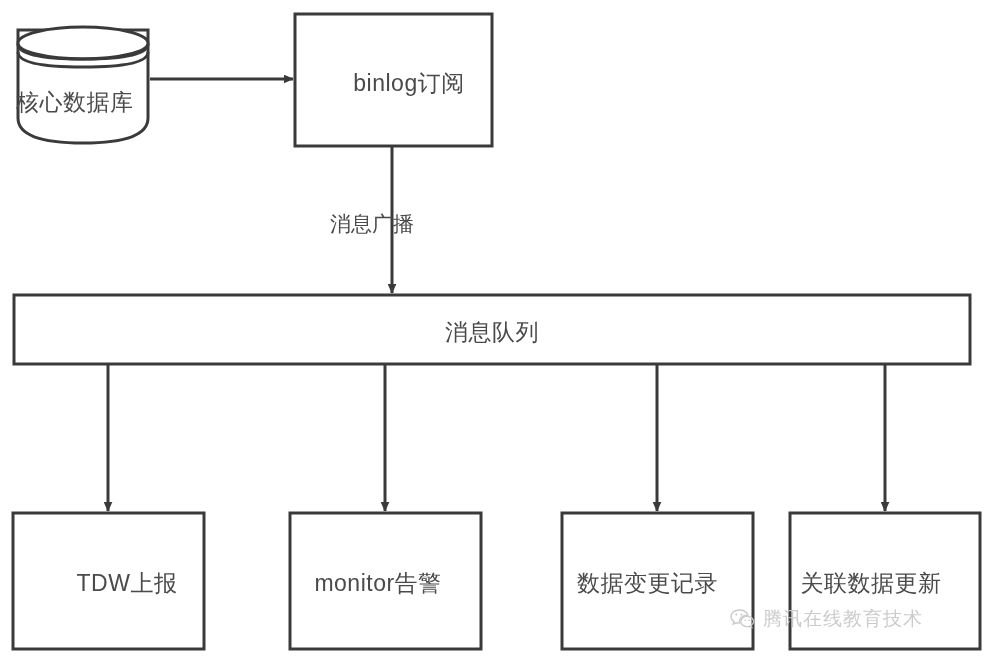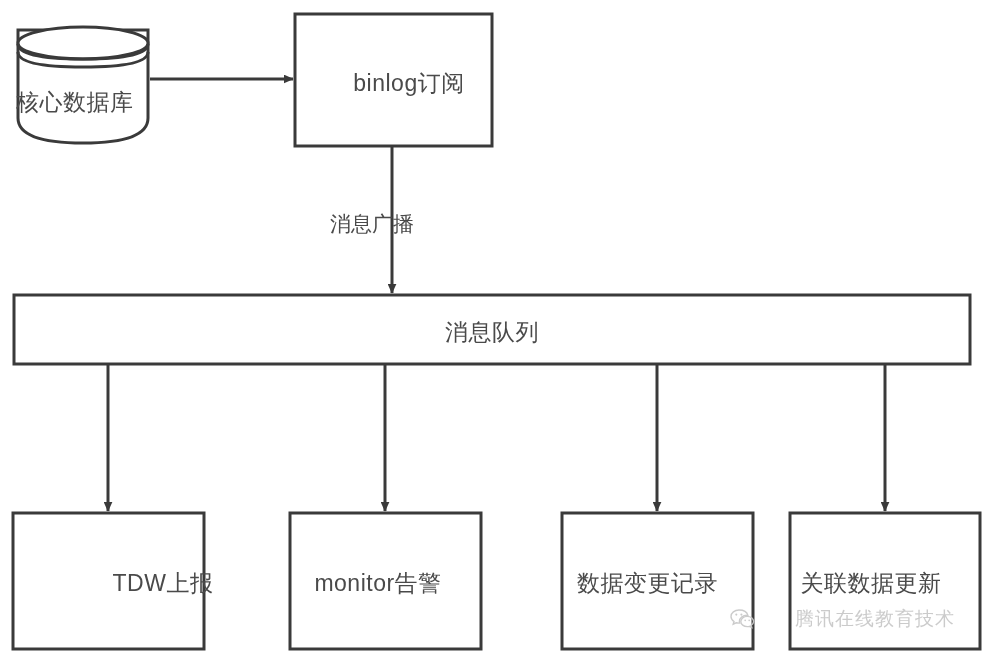--- a/index.html
+++ b/index.html
@@ -48,21 +48,20 @@
     align-items: center;
     gap: 7px;
     color: #c9c9c9;
     font-size: 19px;
     white-space: nowrap;
     opacity: 0.95;
     font-family: "Liberation Sans", "DejaVu Sans", sans-serif;
   }
   .watermark-text {
     letter-spacing: 1px;
-    margin-left: 32px;
   }
 </style>
 </head>
 <body>
 
 <div id="canvas">
 
   <svg id="diagram-svg" viewBox="0 0 1000 662" xmlns="http://www.w3.org/2000/svg">
     <defs>
       <marker id="arrowhead" markerWidth="10" markerHeight="9" refX="9.3" refY="4.5" orient="auto" markerUnits="userSpaceOnUse">
@@ -97,21 +96,21 @@
     <line x1="657" y1="364" x2="657" y2="511" stroke="#3a3a3a" stroke-width="3" marker-end="url(#arrowhead)"></line>
     <line x1="885" y1="364" x2="885" y2="511" stroke="#3a3a3a" stroke-width="3" marker-end="url(#arrowhead)"></line>
   </svg>
 
   <div class="node-label" style="left:16px; top:87px; width:110px;">核心数据库</div>
 
   <div class="node-label" style="left:295px; top:68px; width:228px;">binlog订阅</div>
 
   <div class="node-label" style="left:14px; top:317px; width:956px;">消息队列</div>
 
-  <div class="node-label" style="left:13px; top:568px; width:228px;padding-left:36px;">TDW上报</div>
+  <div class="node-label" style="left:13px; top:568px; width:228px;">TDW上报</div>
 
   <div class="node-label" style="left:290px; top:568px; width:176px;">monitor告警</div>
 
   <div class="node-label" style="left:562px; top:568px; width:171px;">数据变更记录</div>
 
   <div class="node-label" style="left:790px; top:568px; width:162px;">关联数据更新</div>
 
   <div class="edge-label" style="left:330px; top:210px; width:124px;">消息广播</div>
 
   <div class="watermark" style="left:730px; top:606px;">

